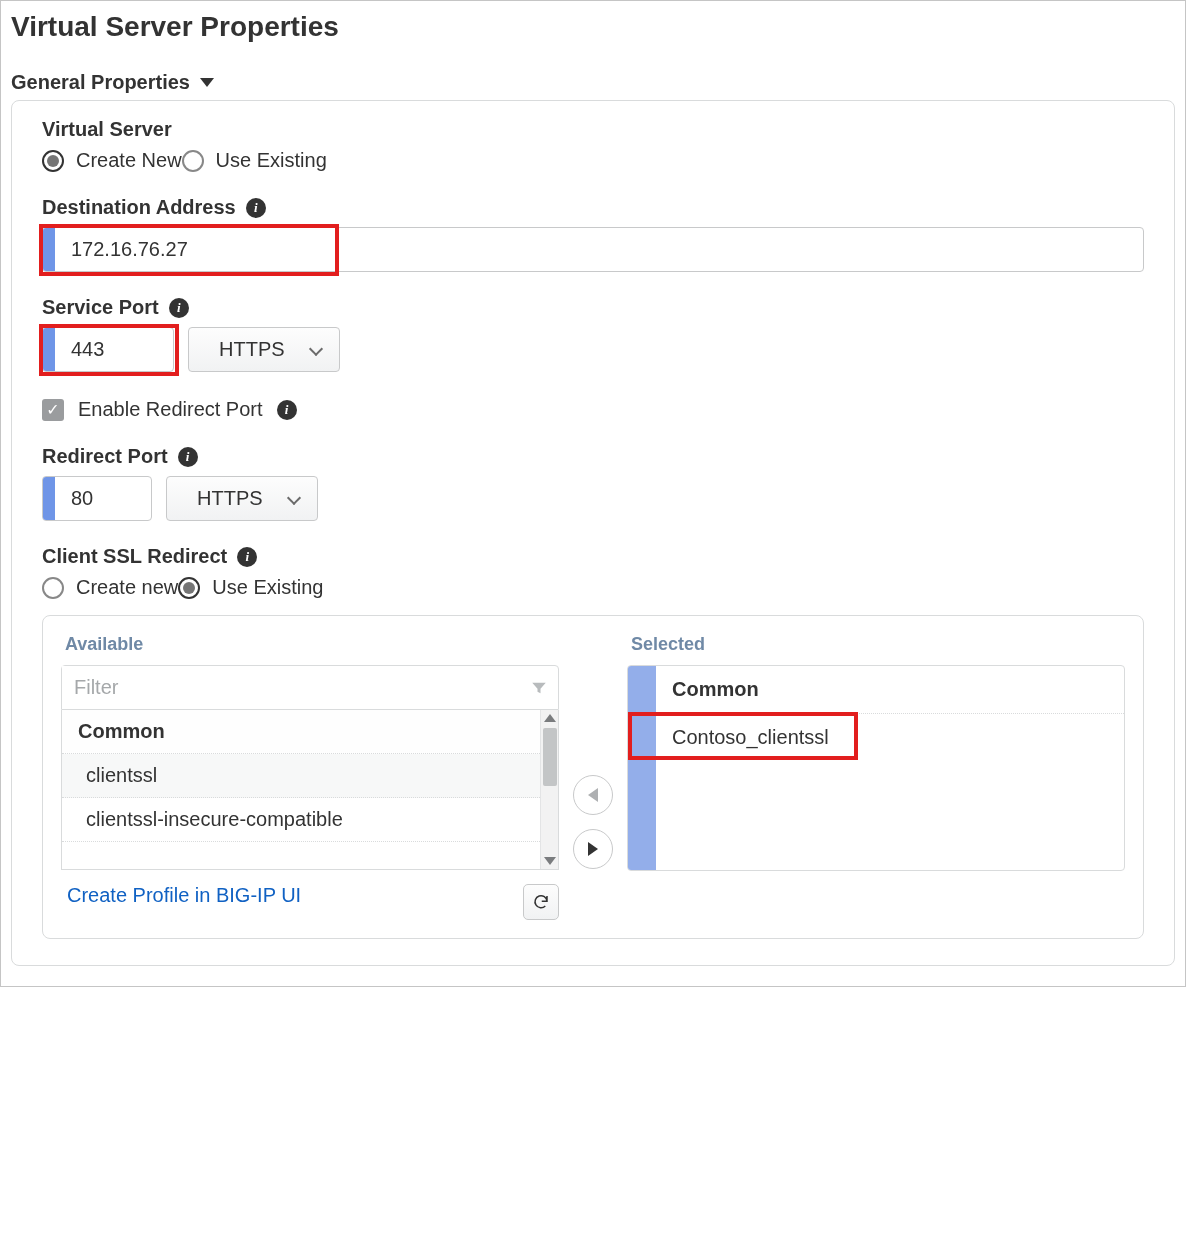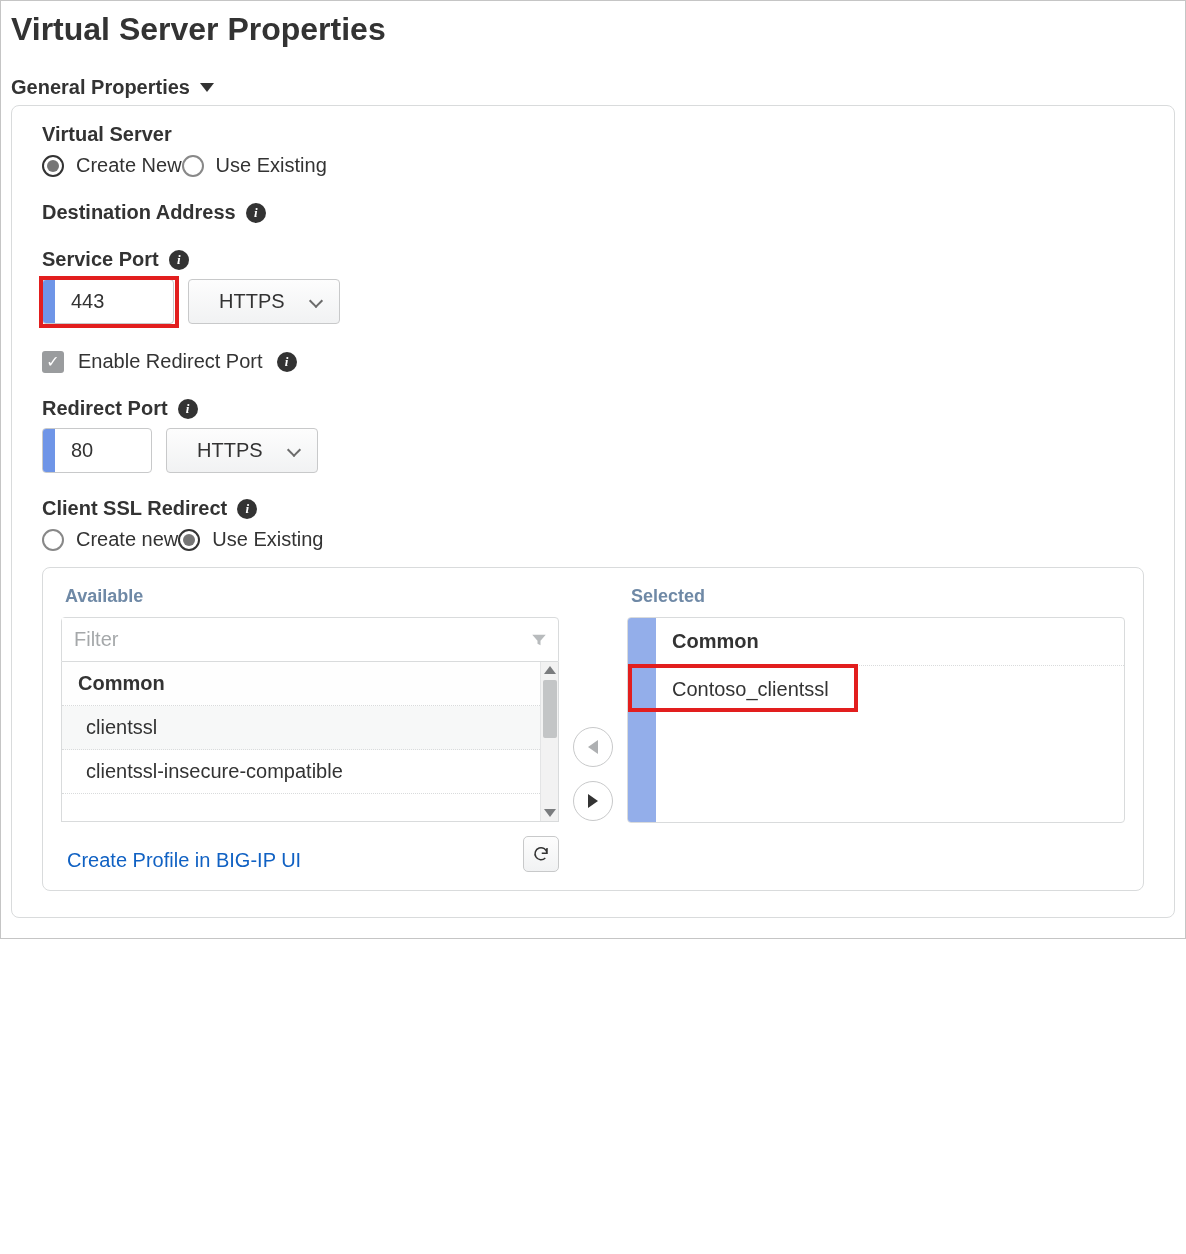--- a/index.html
+++ b/index.html
@@ -11,21 +11,21 @@
     color: #333;
     font-size: 18px;
   }
   .page {
     width: 1186px;
     border: 1px solid #c5c5c5;
     padding: 0 10px 20px 10px;
     position: relative;
   }
   h1.title {
-    font-size: 32px;
+    font-size: 28px;
     font-weight: 700;
     color: #333;
     margin: 10px 0 28px 0;
   }
   .row-adv {
     display: flex;
     align-items: center;
     gap: 30px;
     margin-bottom: 26px;
   }
@@ -323,21 +323,21 @@
     font-weight: 700;
     font-size: 20px;
     border-bottom: 1px dotted #d9dbdc;
   }
   .sel-item {
     padding: 12px 16px;
     font-size: 20px;
   }
   .below-list {
     display: flex;
-    align-items: flex-end;
+    align-items: flex-start;
     justify-content: space-between;
     margin-top: 14px;
     gap: 40px;
   }
   .link-create {
     color: #1061c3;
     font-size: 20px;
     text-decoration: none;
     padding-left: 6px;
   }
@@ -377,20 +377,27 @@
       </div>
       <div class="radio-opt">
         <span class="radio light"></span>
         <span>Use Existing</span>
       </div>
     </div>
 
     <div class="field-label">
       <span>Destination Address</span>
       <span class="info-icon">i</span>
+    </div>
+    <div class="pos-rel">
+      <div class="input-stripe wide">
+        <div class="stripe"></div>
+        <input class="text-input" value="172.16.76.27" style="">
+      </div>
+      <div class="red-box" style="top:-3px;left:-3px;width:300px;height:52px"></div>
     </div>
 
     <div class="field-label">
       <span>Service Port</span>
       <span class="info-icon">i</span>
     </div>
     <div class="input-wrap pos-rel">
       <div class="input-stripe" style="width:132px">
         <div class="stripe"></div>
         <input class="text-input" style="width: 100px;" value="443">

